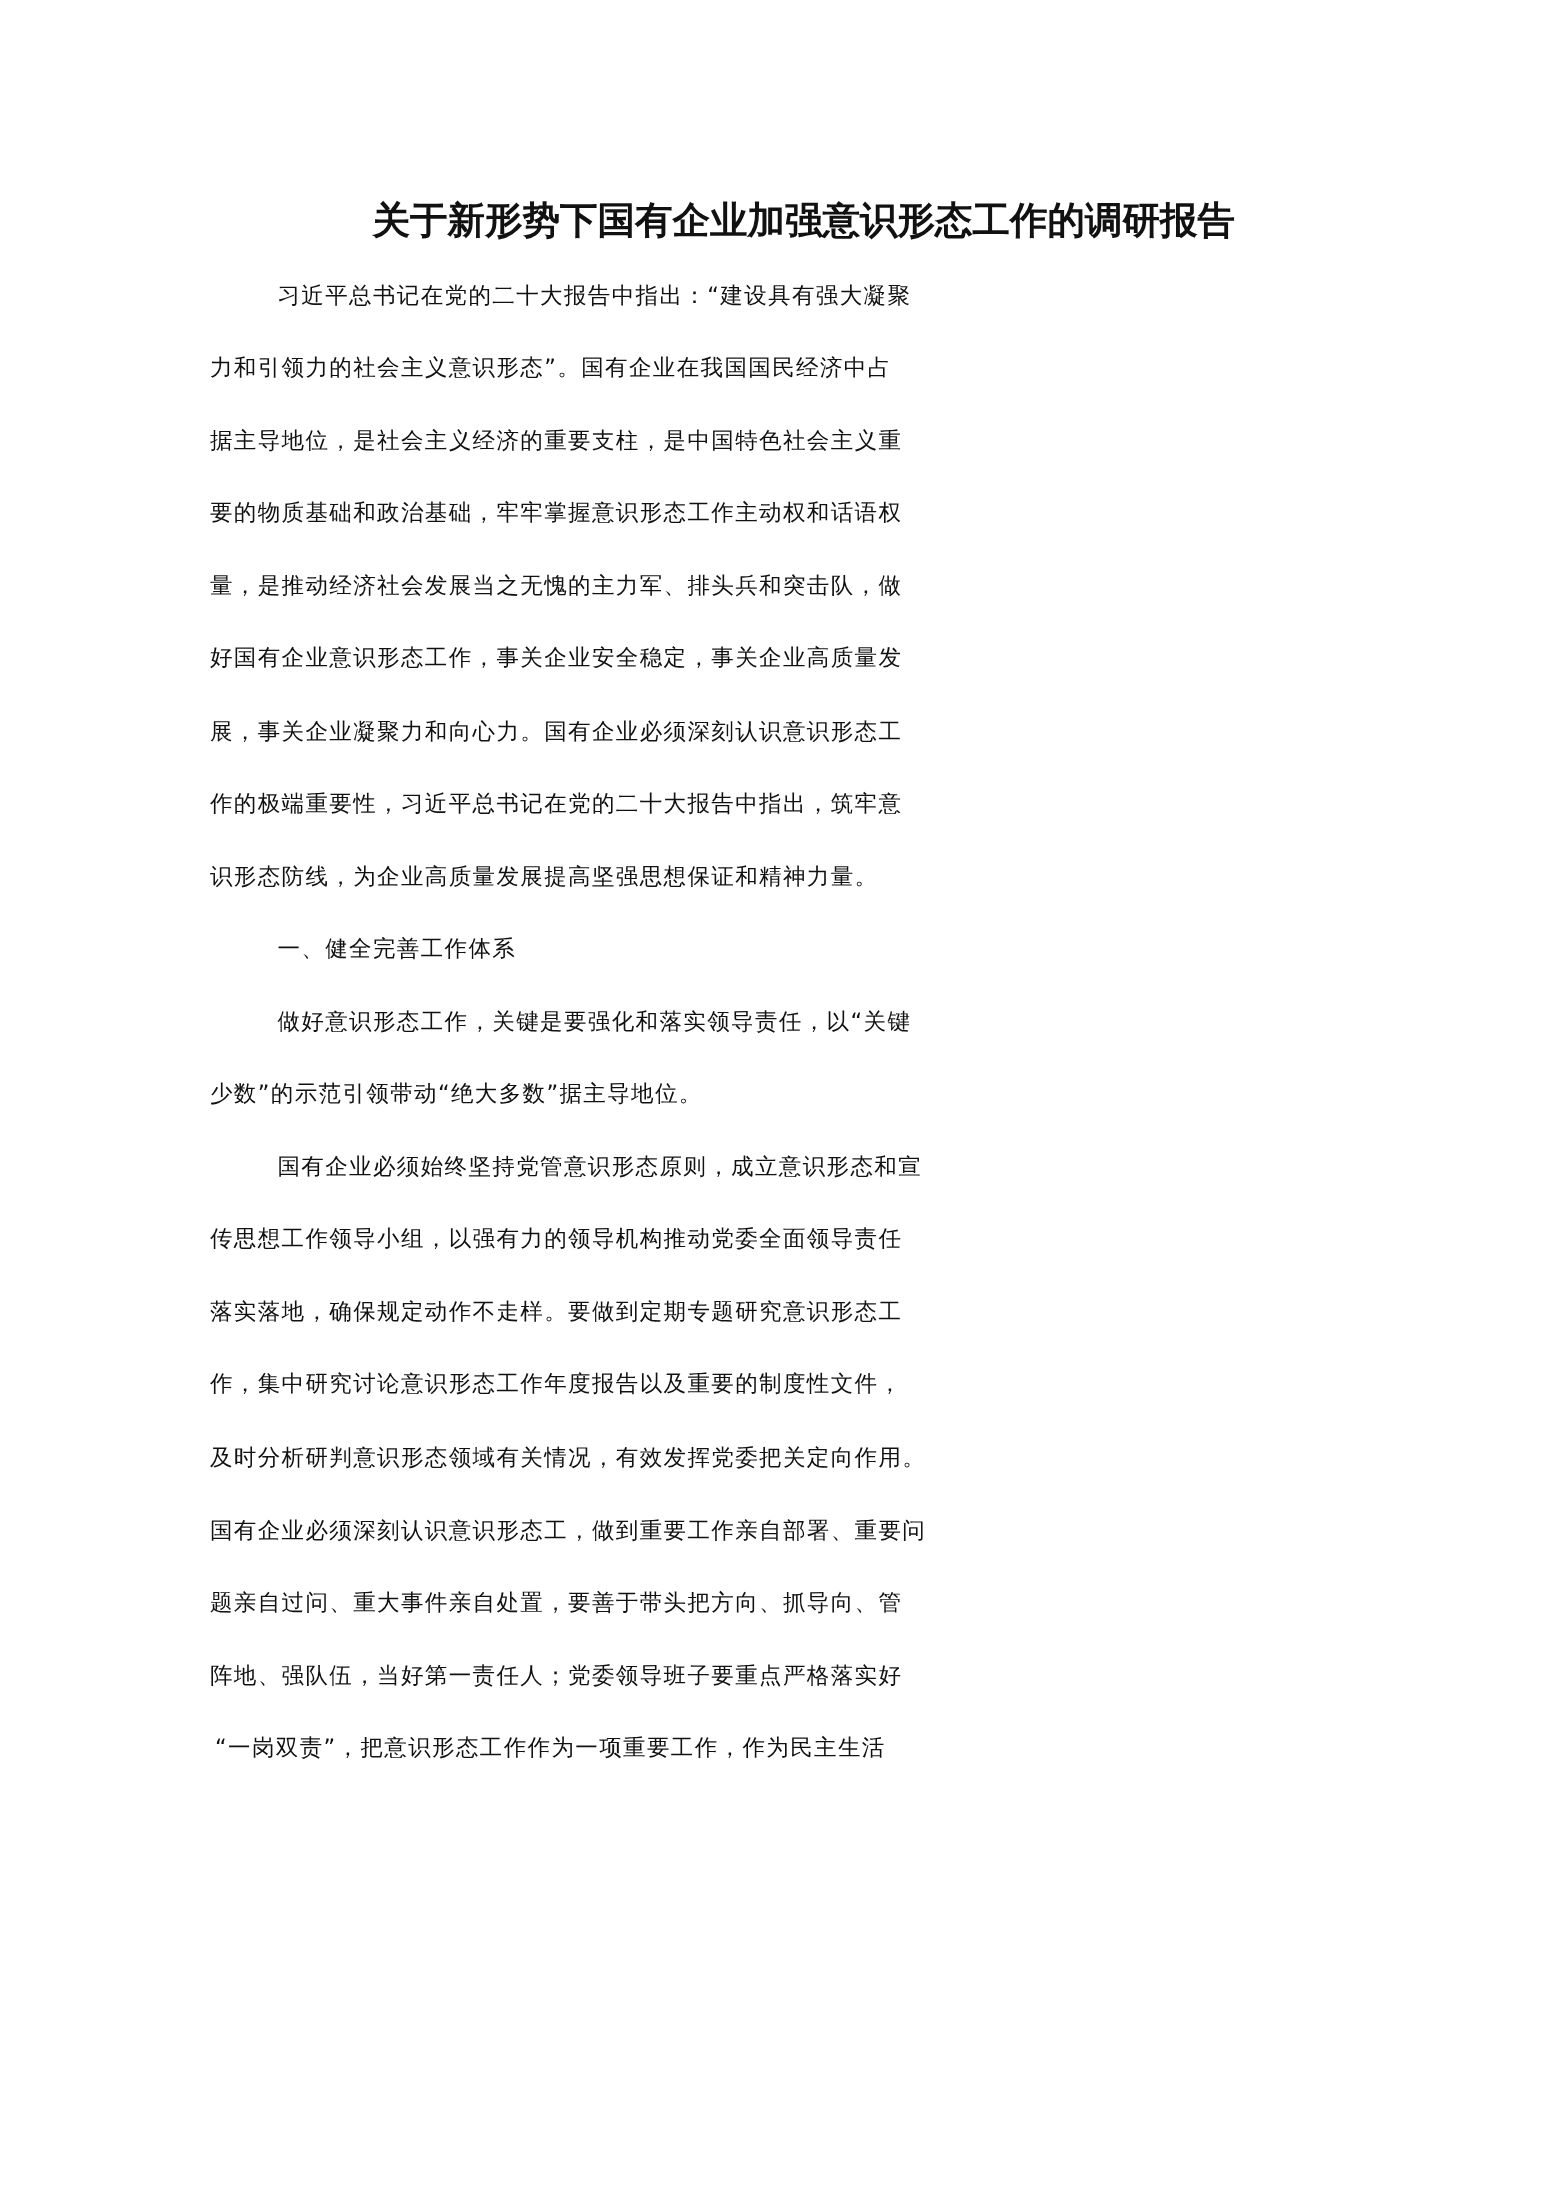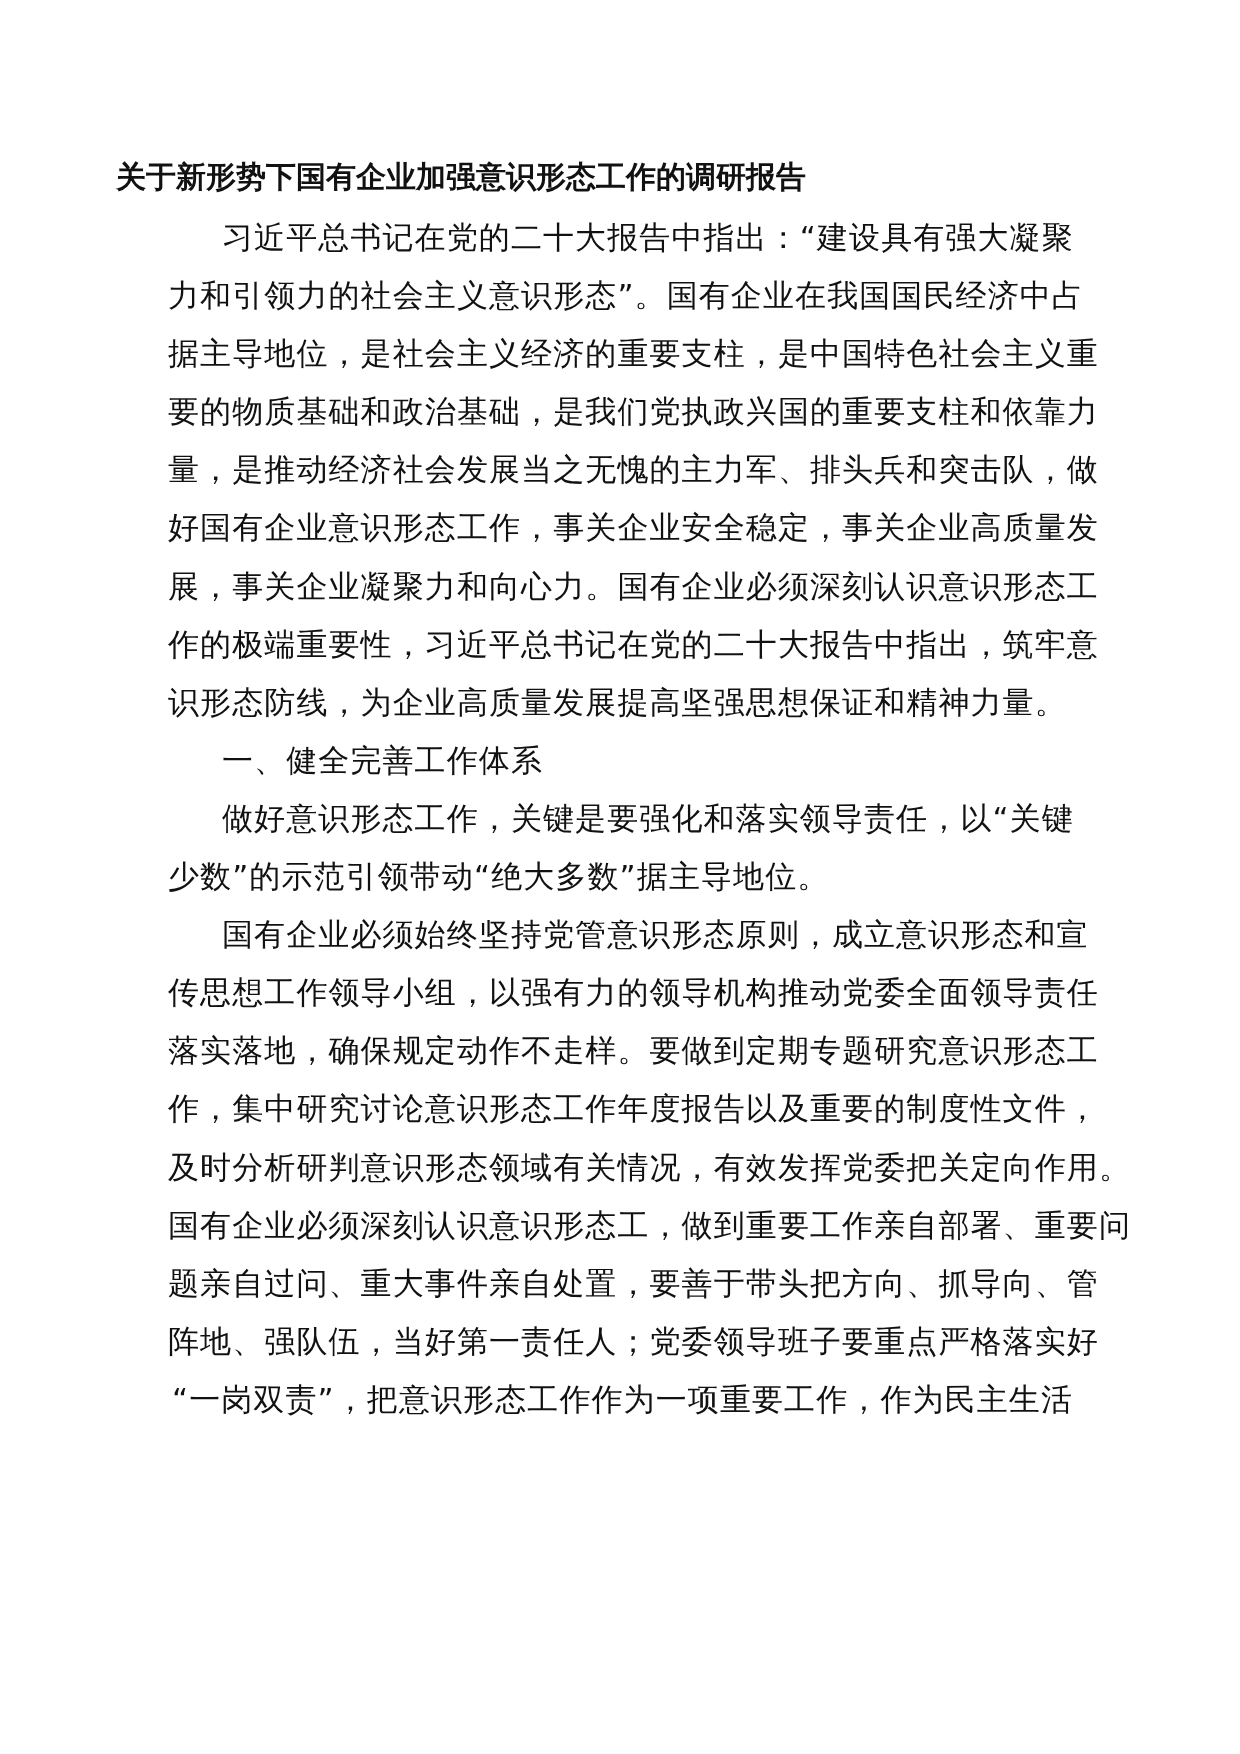--- a/index.html
+++ b/index.html
@@ -21,60 +21,60 @@
     top: 0;
     width: 1240px;
     height: 1754px;
     background: #ffffff;
   }
   .title {
     position: absolute;
     left: 0;
     width: 988px;
     top: 155px;
-    text-align: left;
+    text-align: right;
     font-size: 30px;
     font-weight: bold;
     letter-spacing: 0px;
     line-height: 44px;
     white-space: nowrap;
     padding-left: 116px;
     box-sizing: border-box;
   }
   .body-lines {
     position: absolute;
     left: 168px;
     top: 214px;
     width: 900px;
   }
   .line {
     height: 58.1px;
     line-height: 46px;
-    font-size: 31px;
+    font-size: 18px;
     white-space: nowrap;
     letter-spacing: 1.1px;
   }
   .indent {
     padding-left: 54px;
   }
   .lead-quote {
     padding-left: 4px;
   }
 </style>
 </head>
 <body>
 
 <div class="page">
   <div class="title">关于新形势下国有企业加强意识形态工作的调研报告</div>
 
   <div class="body-lines">
     <div class="line indent">习近平总书记在党的二十大报告中指出：“建设具有强大凝聚</div>
     <div class="line">力和引领力的社会主义意识形态”。国有企业在我国国民经济中占</div>
     <div class="line">据主导地位，是社会主义经济的重要支柱，是中国特色社会主义重</div>
-    <div class="line">要的物质基础和政治基础，是我们党执政兴国的重要支柱和依靠力</div>
+    <div class="line">要的物质基础和政治基础，牢牢掌握意识形态工作主动权和话语权</div>
     <div class="line">量，是推动经济社会发展当之无愧的主力军、排头兵和突击队，做</div>
     <div class="line">好国有企业意识形态工作，事关企业安全稳定，事关企业高质量发</div>
     <div class="line">展，事关企业凝聚力和向心力。国有企业必须深刻认识意识形态工</div>
     <div class="line">作的极端重要性，习近平总书记在党的二十大报告中指出，筑牢意</div>
     <div class="line">识形态防线，为企业高质量发展提高坚强思想保证和精神力量。</div>
     <div class="line indent">一、健全完善工作体系</div>
     <div class="line indent">做好意识形态工作，关键是要强化和落实领导责任，以“关键</div>
     <div class="line">少数”的示范引领带动“绝大多数”据主导地位。</div>
     <div class="line indent">国有企业必须始终坚持党管意识形态原则，成立意识形态和宣</div>
     <div class="line">传思想工作领导小组，以强有力的领导机构推动党委全面领导责任</div>

